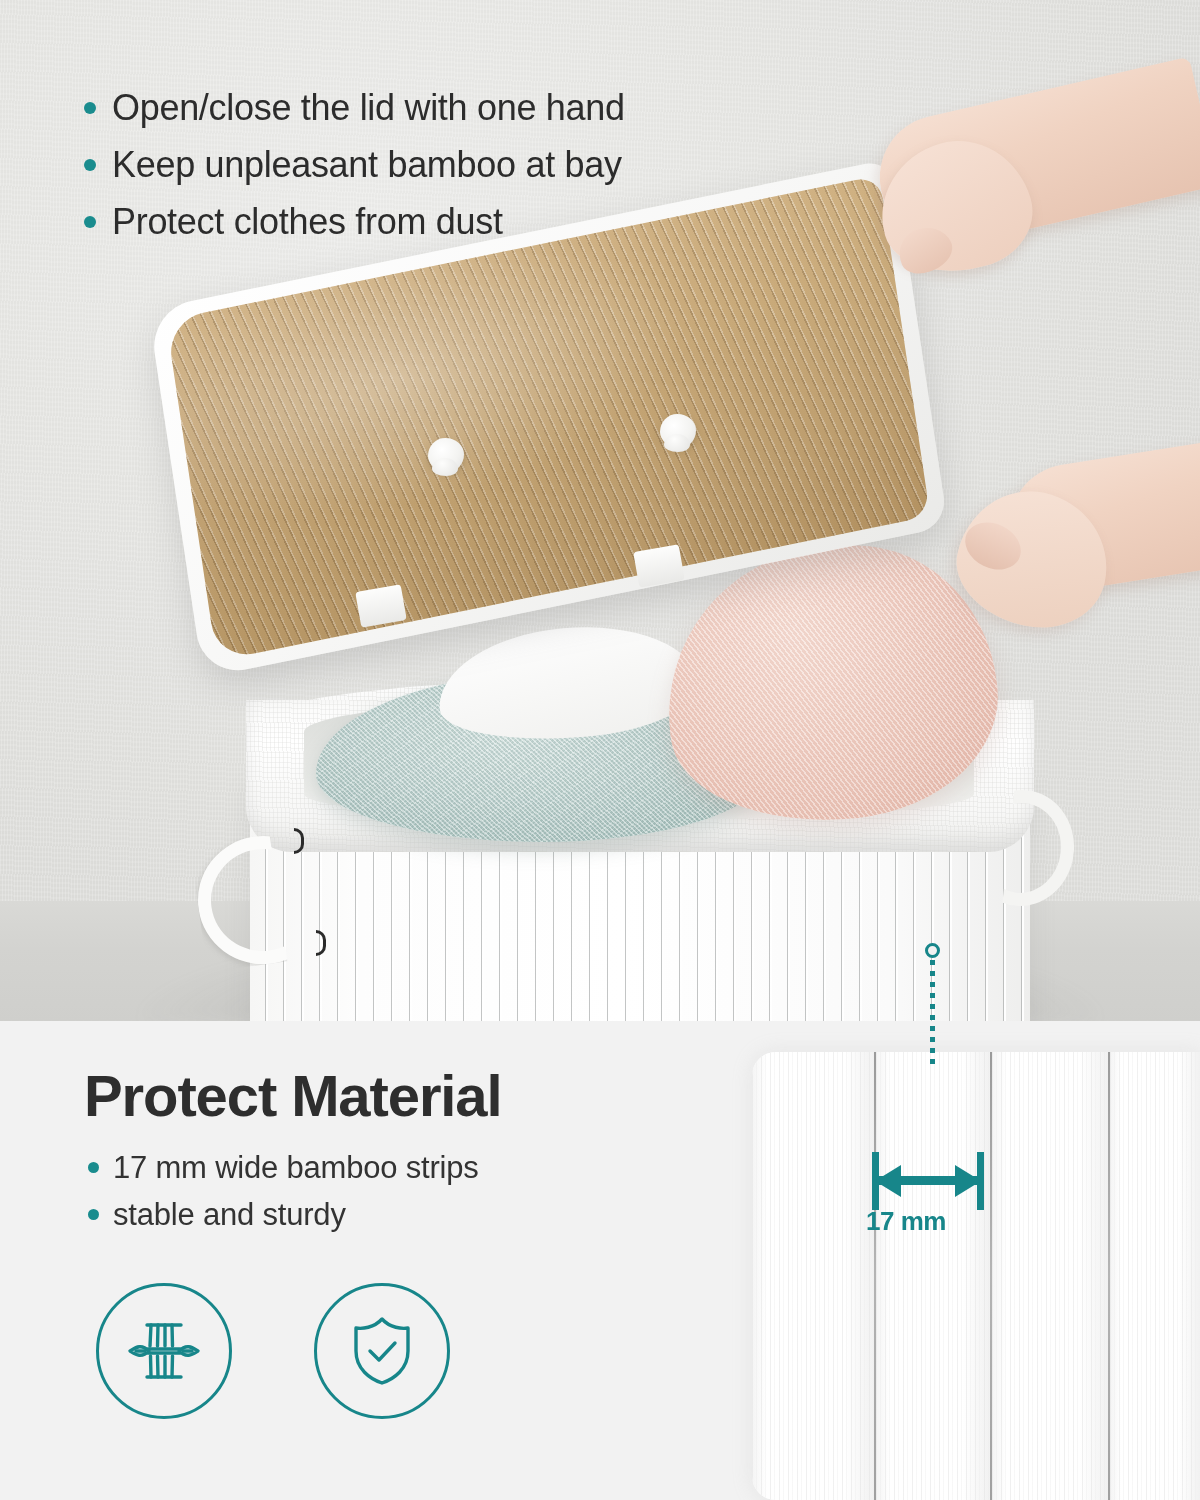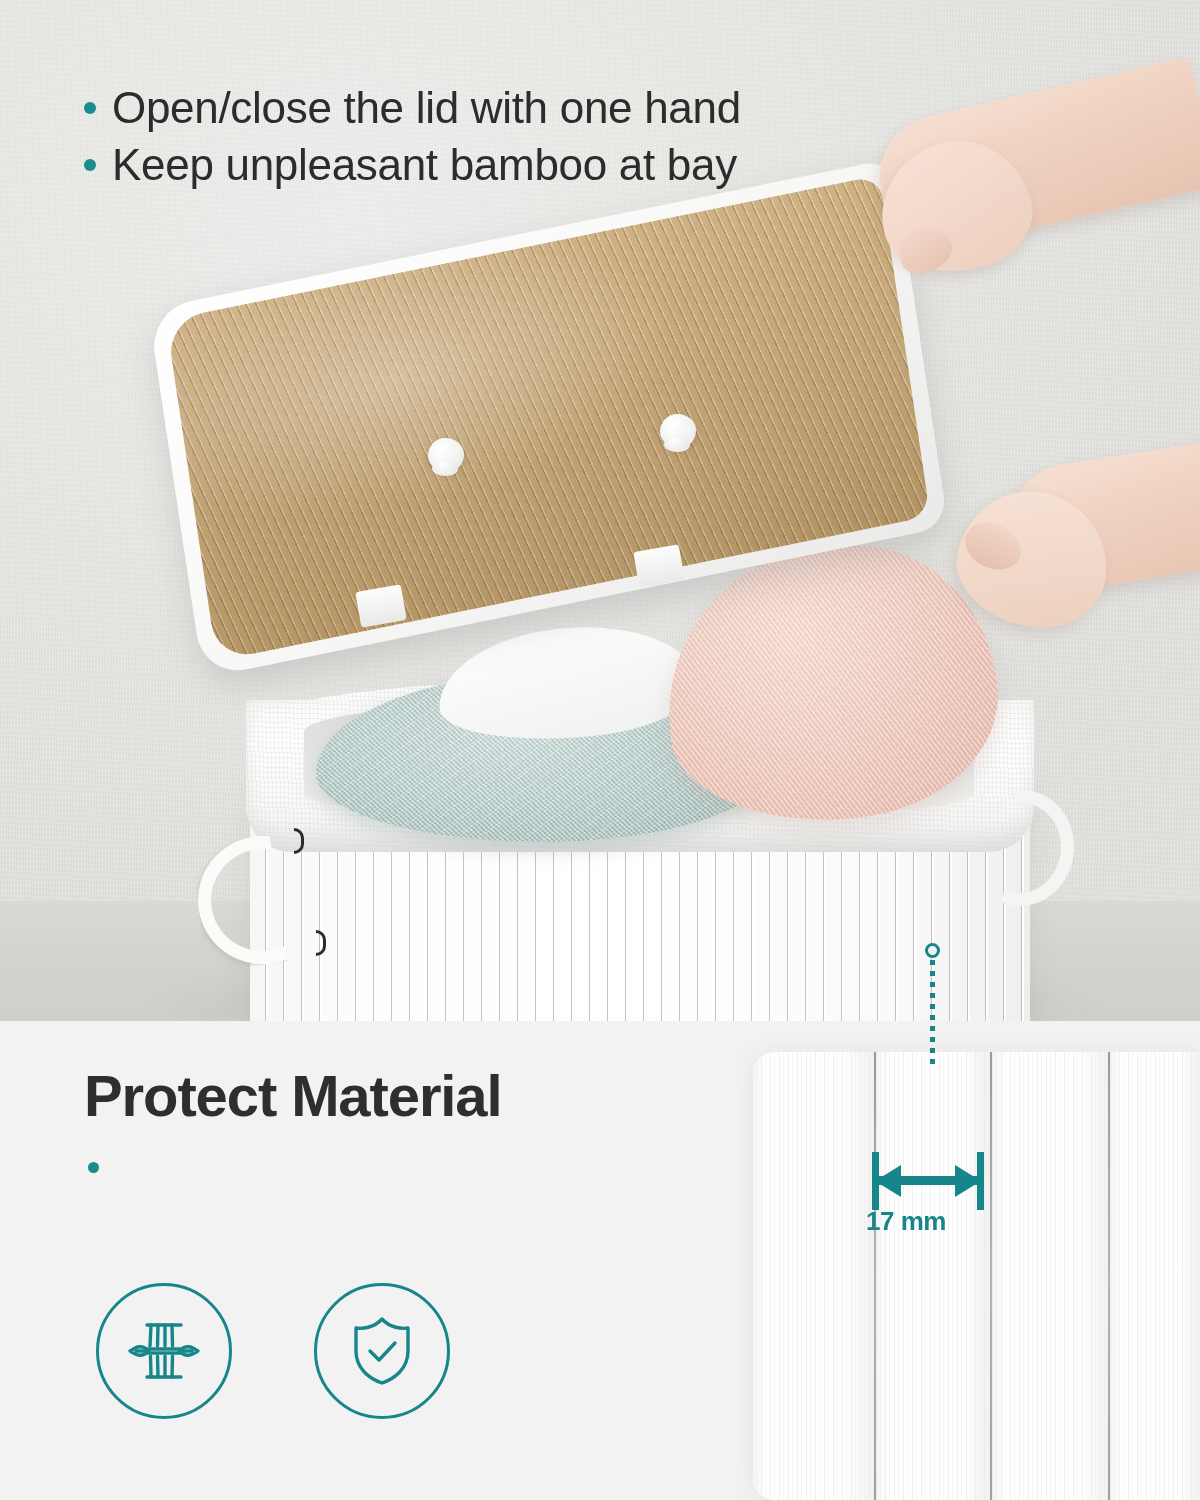--- a/index.html
+++ b/index.html
@@ -38,21 +38,21 @@
   
   .bullets-top {
     position: absolute; left: 84px; top: 84px; width: 760px; z-index: 40;
   }
   .bullet-row { display: flex; align-items: flex-start; margin-bottom: 9px; }
   .bdot {
     width: 12px; height: 12px; border-radius: 50%;
     background: #1a8c8e; margin-top: 18px; margin-right: 16px; flex: 0 0 auto;
   }
   .btxt {
-    font-size: 44px; line-height: 48px; color: #2c2c2c; font-weight: 400;
+    font-size: 36px; line-height: 48px; color: #2c2c2c; font-weight: 400;
     letter-spacing: -0.3px; white-space: nowrap;
   }
 
   
   .basket {
     position: absolute; left: 238px; top: 640px; width: 800px; height: 400px; z-index: 10;
   }
   .basket-body {
     position: absolute; left: 12px; top: 150px; width: 780px; height: 252px;
     background: linear-gradient(90deg, #f6f6f5 0%, #fdfdfd 14%, #ffffff 48%, #fafafa 82%, #eeeeed 100%);
@@ -383,32 +383,41 @@
 
     <div class="bullets-top">
       <div class="bullet-row">
         <div class="bdot"></div>
         <div class="btxt">Open/close the lid with one hand</div>
       </div>
       <div class="bullet-row">
         <div class="bdot"></div>
         <div class="btxt">Keep unpleasant bamboo at bay</div>
       </div>
+      <div class="bullet-row">
+        <div class="bdot"></div>
+        <div class="btxt">Protect clothes from dust</div>
+      </div>
     </div>
   </div>
 
   <div class="callout-ring"></div>
   <div class="callout-line"></div>
 
   <div class="bottom-section">
     <div class="heading">Protect Material</div>
 
     <div class="bullets-bottom">
       <div class="bullet-row2">
         <div class="bdot2"></div>
+        <div class="btxt2">17 mm wide bamboo strips</div>
+      </div>
+      <div class="bullet-row2">
+        <div class="bdot2"></div>
+        <div class="btxt2">stable and sturdy</div>
       </div>
     </div>
 
     <div class="icon-row">
       <div class="icon-circle">
         <svg width="78" height="78" viewBox="0 0 78 78" fill="none" stroke="#17868a" stroke-width="3.4" stroke-linecap="round" stroke-linejoin="round">
           <line x1="22" y1="13" x2="56" y2="13"></line>
           <line x1="22" y1="65" x2="56" y2="65"></line>
           <path d="M26 13 L25 34 M33 13 L32.5 34 M40 13 L40 34 M47 13 L47.5 34"></path>
           <path d="M25.5 44 L26 65 M32.5 44 L33 65 M40 44 L40 65 M47.5 44 L47 65"></path>

